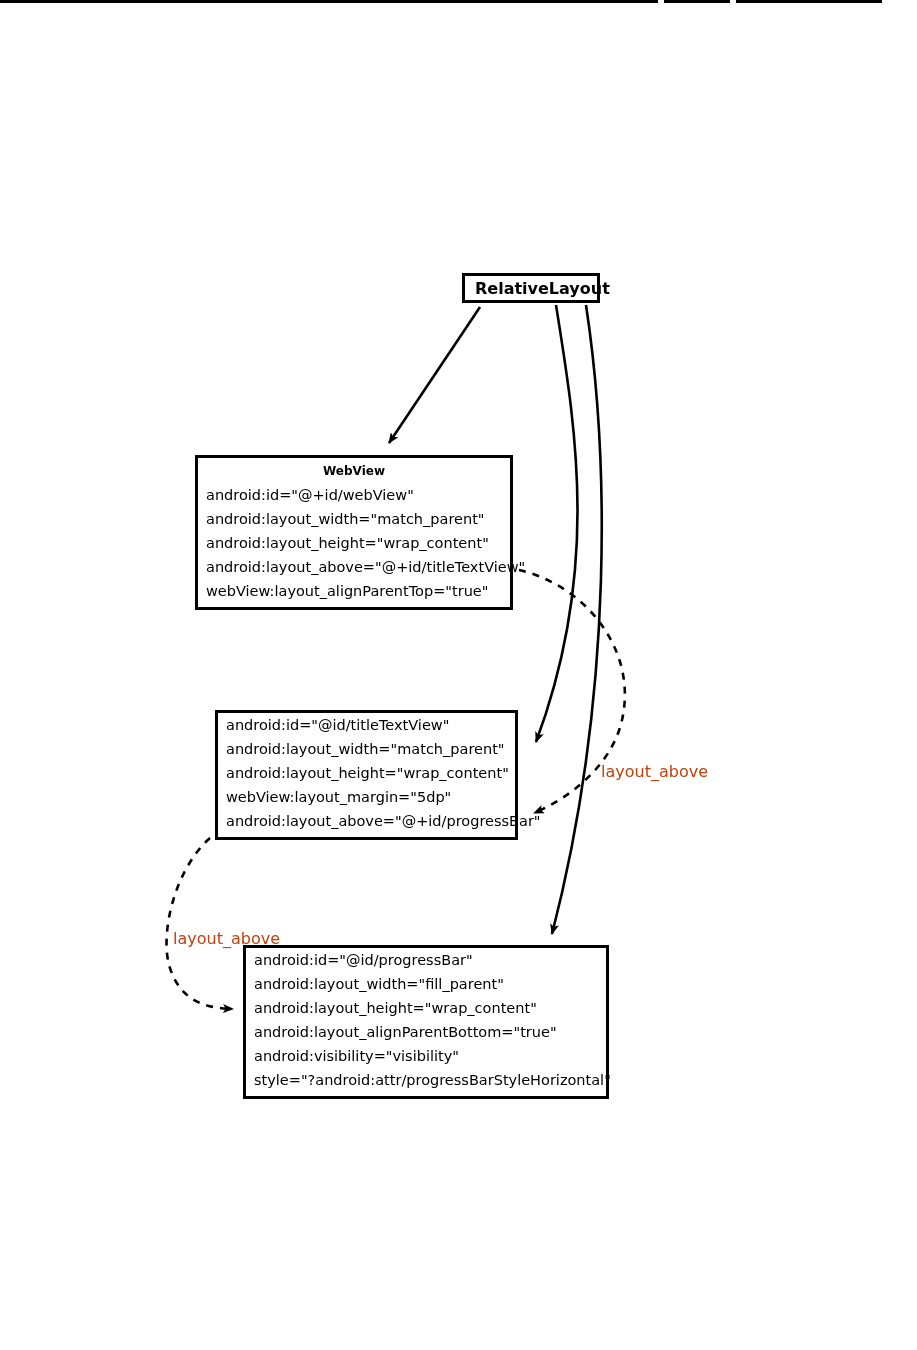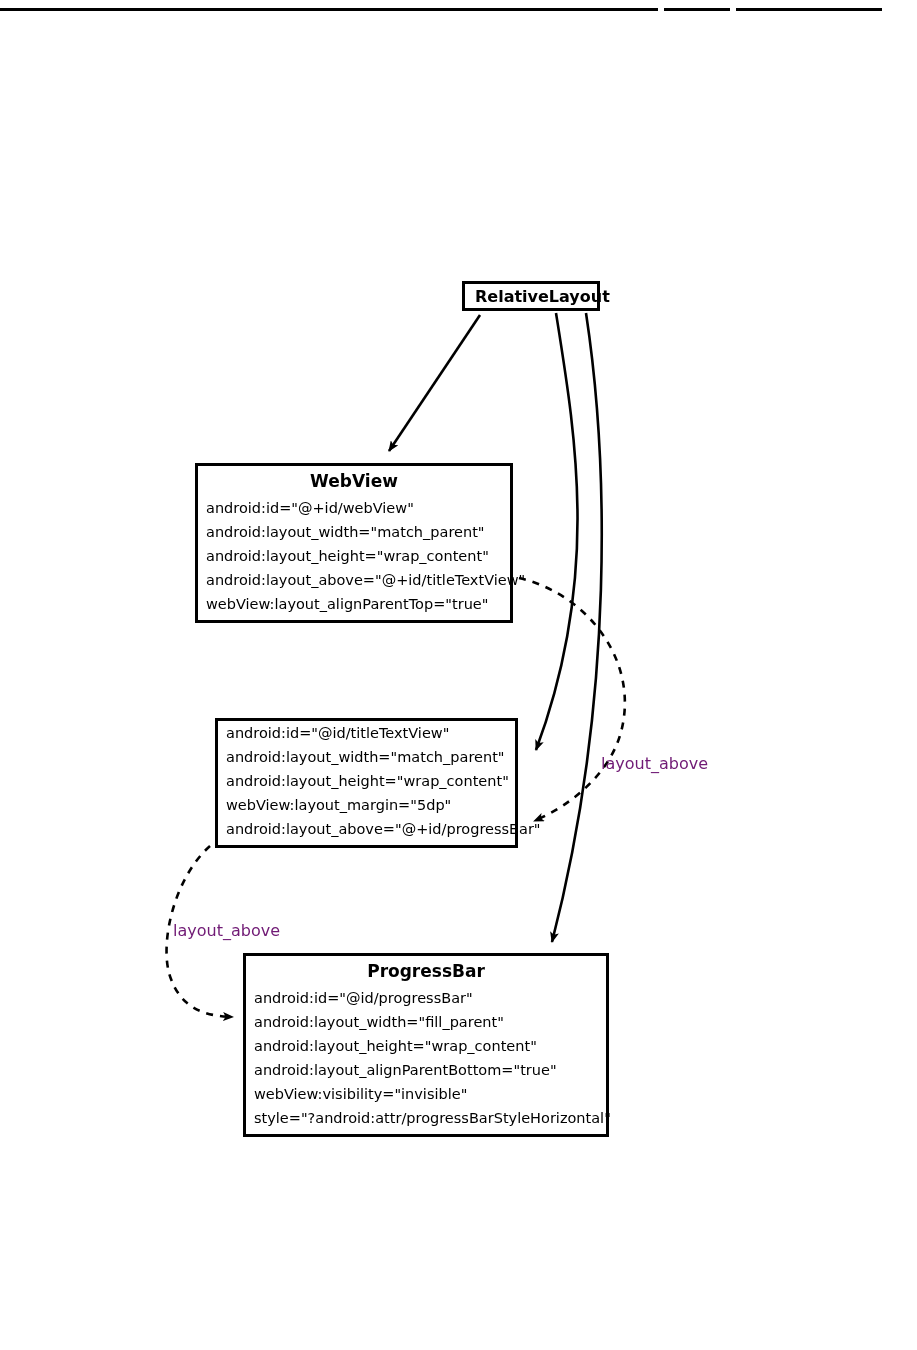--- a/index.html
+++ b/index.html
@@ -10,21 +10,21 @@
   body {
     width: 917px;
     height: 1350px;
     position: relative;
     overflow: hidden;
     font-family: "DejaVu Sans", sans-serif;
     color: #000000;
   }
   #canvas {
     position: absolute;
-    left: 0; top: 8px;
+    left: 0; top: 0;
     width: 917px;
     height: 976px;
   }
   #arrow-layer {
     position: absolute;
     left: 0; top: 0;
     width: 917px;
     height: 1350px;
     pointer-events: none;
   }
@@ -36,21 +36,21 @@
   }
   .node {
     position: absolute;
     box-sizing: border-box;
     background: #ffffff;
     border: 3px solid #000000;
   }
   .node-title {
     text-align: center;
     font-weight: bold;
-    font-size: 17px;
+    font-size: 12px;
     line-height: 1;
     padding: 7px 10px 6px 10px;
     white-space: nowrap;
   }
   .node-attrs {
     padding: 0 8px 4px 8px;
   }
   .attr-row {
     font-size: 14.5px;
     line-height: 24px;
@@ -86,21 +86,22 @@
     left: 243px;
     top: 945px;
     width: 366px;
   }
 
   .edge-label {
     position: absolute;
     font-size: 16px;
     line-height: 1;
     white-space: nowrap;
-    color: #701a75;
+    color: #c2410c;
+    margin-top: 16px;
   }
   #edge-label-1 { left: 601px; top: 748px; }
   #edge-label-2 { left: 173px; top: 915px; }
 </style>
 </head>
 <body>
 
 <div id="canvas">
 
   <div class="top-rule" style="left:0px; width:658px;"></div>
@@ -167,36 +168,35 @@
       <div class="attr-row">
         <span class="k">webView:layout_margin=</span><span class="q">"</span><span class="v">5dp</span><span class="q">"</span>
       </div>
       <div class="attr-row">
         <span class="k">android:layout_above=</span><span class="q">"</span><span class="v">@+id/progressBar</span><span class="q">"</span>
       </div>
     </div>
   </div>
 
   <div class="node" id="node-progressbar">
-    <div class="node-title">ProgressBar</div>
     <div class="node-attrs">
       <div class="attr-row">
         <span class="k">android:id=</span><span class="q">"</span><span class="v">@id/progressBar</span><span class="q">"</span>
       </div>
       <div class="attr-row">
         <span class="k">android:layout_width=</span><span class="q">"</span><span class="v">fill_parent</span><span class="q">"</span>
       </div>
       <div class="attr-row">
         <span class="k">android:layout_height=</span><span class="q">"</span><span class="v">wrap_content</span><span class="q">"</span>
       </div>
       <div class="attr-row">
         <span class="k">android:layout_alignParentBottom=</span><span class="q">"</span><span class="v">true</span><span class="q">"</span>
       </div>
       <div class="attr-row">
-        <span class="k">webView:visibility=</span><span class="q">"</span><span class="v">invisible</span><span class="q">"</span>
+        <span class="k">android:visibility=</span><span class="q">"</span><span class="v">visibility</span><span class="q">"</span>
       </div>
       <div class="attr-row">
         <span class="k">style=</span><span class="q">"</span><span class="v">?android:attr/progressBarStyleHorizontal</span><span class="q">"</span>
       </div>
     </div>
   </div>
 
   <div class="edge-label" id="edge-label-1">layout_above</div>
   <div class="edge-label" id="edge-label-2">layout_above</div>
 

